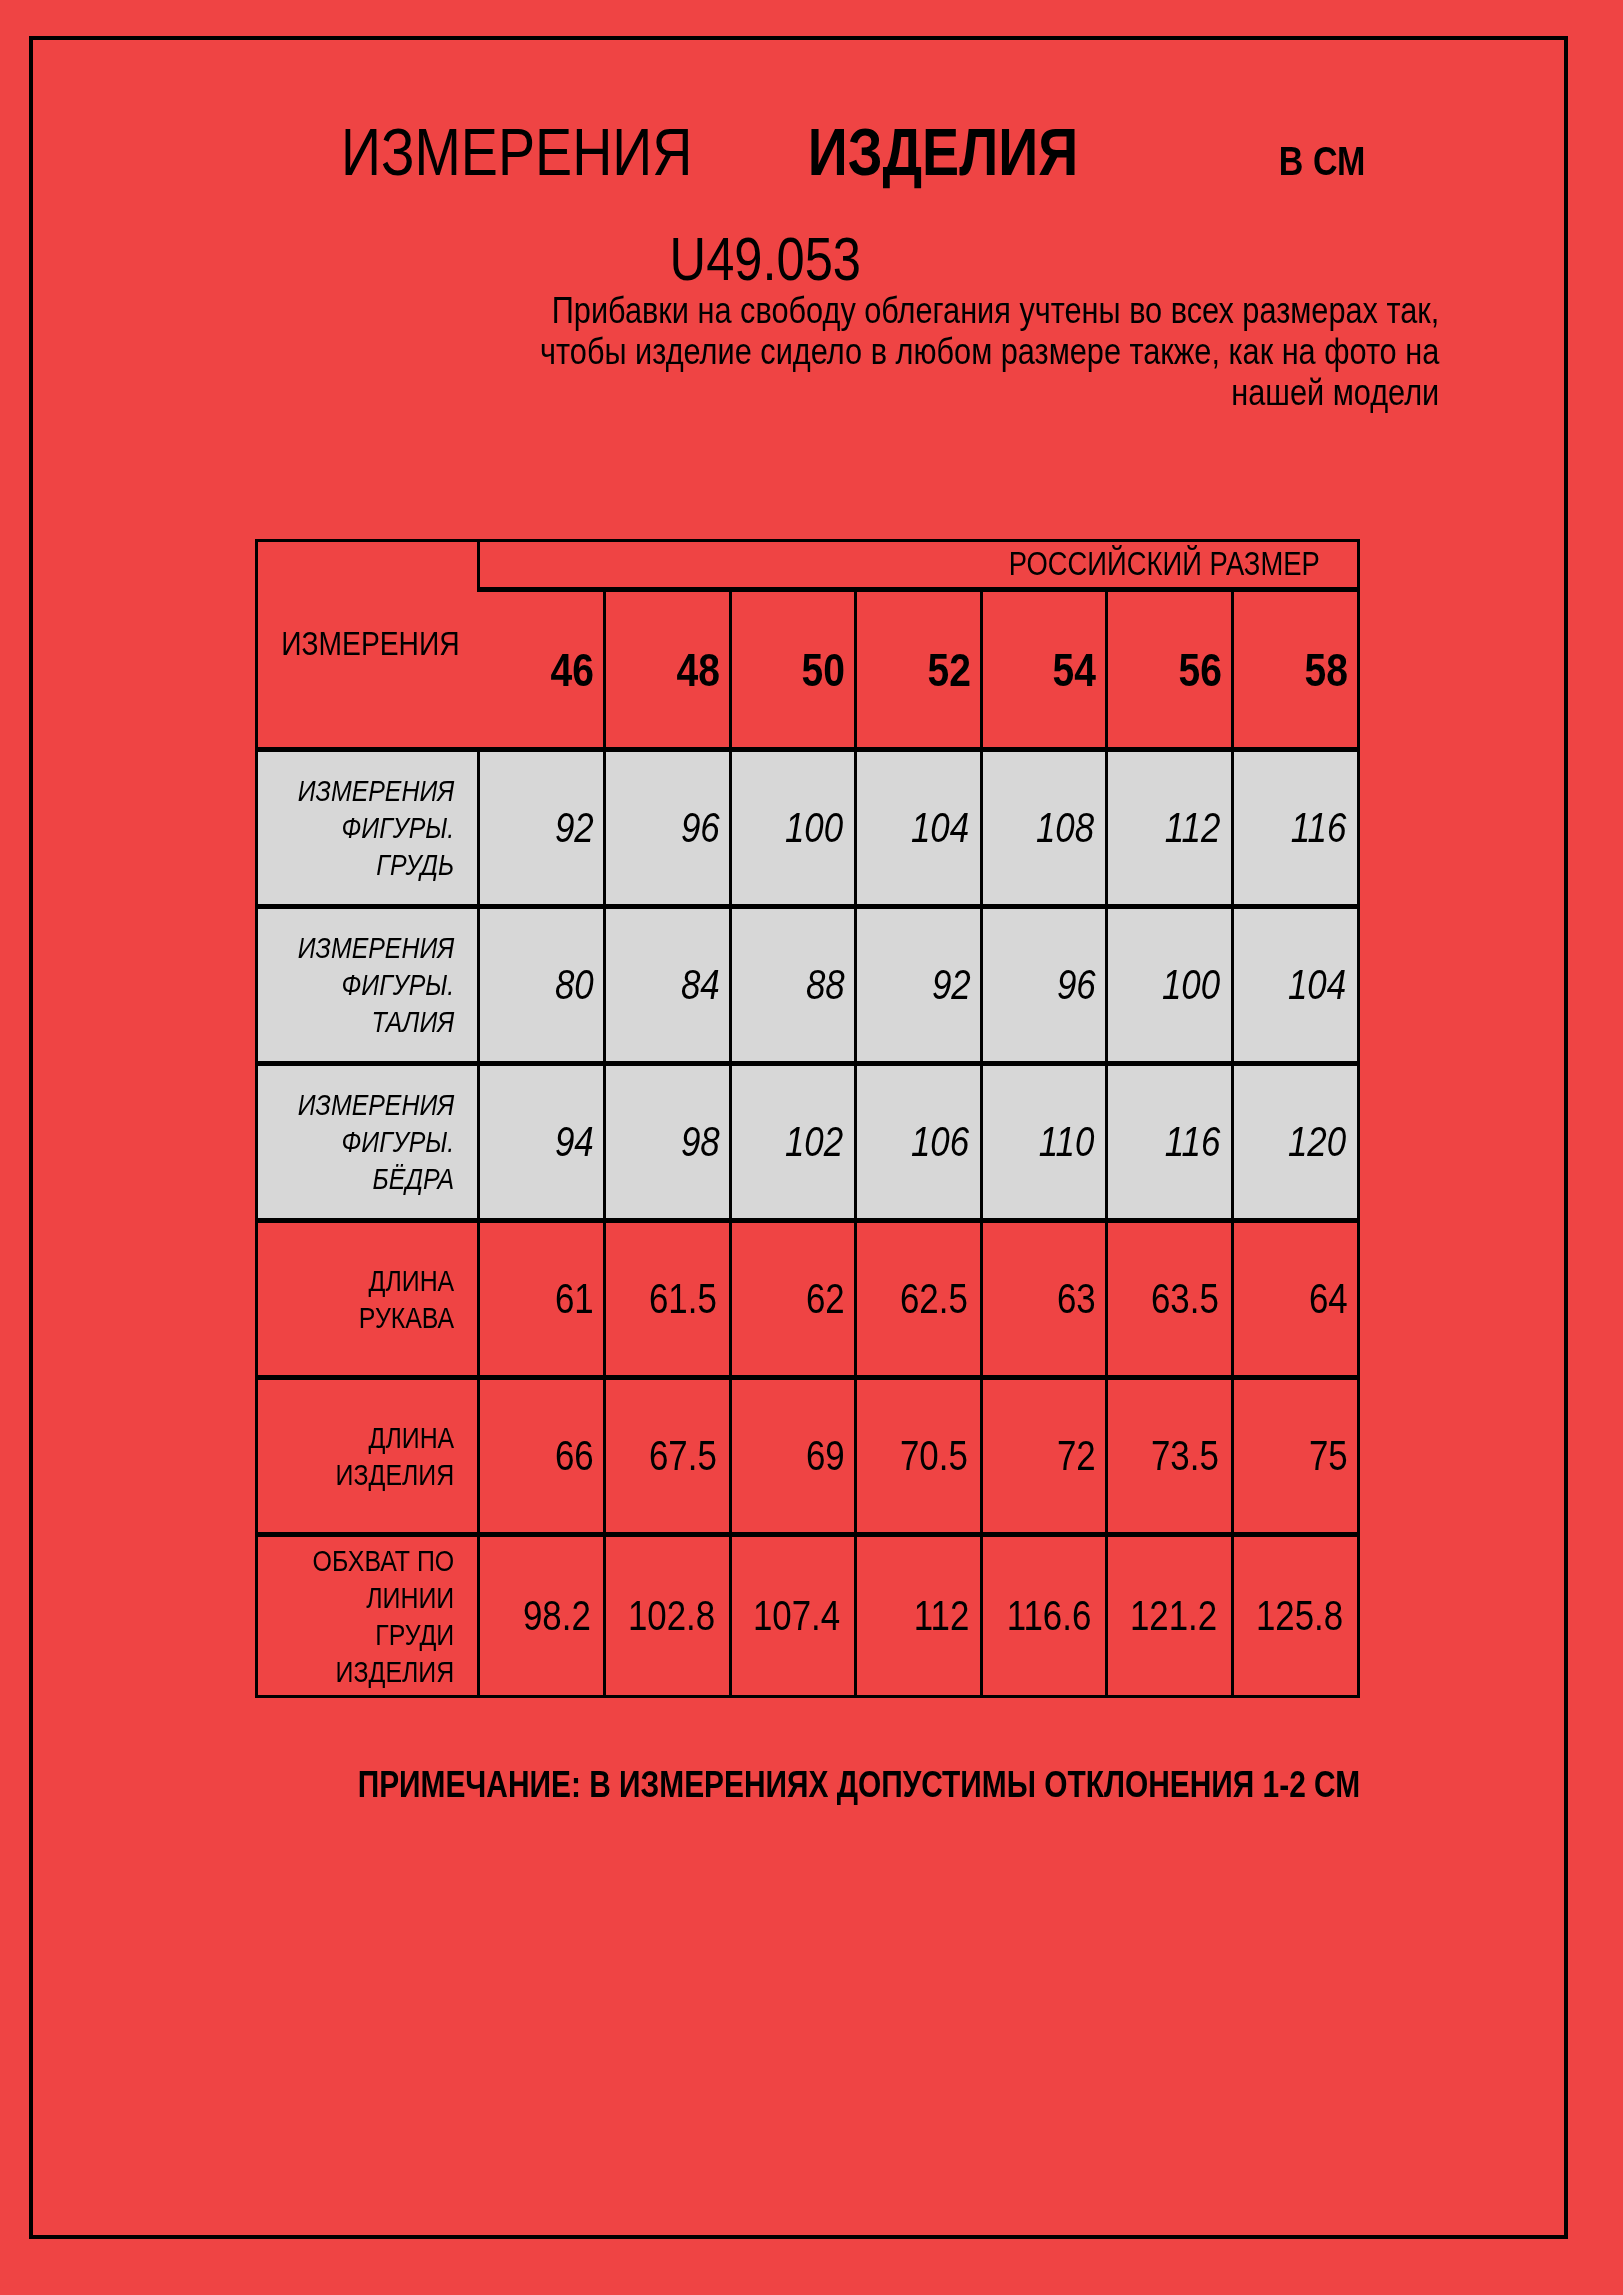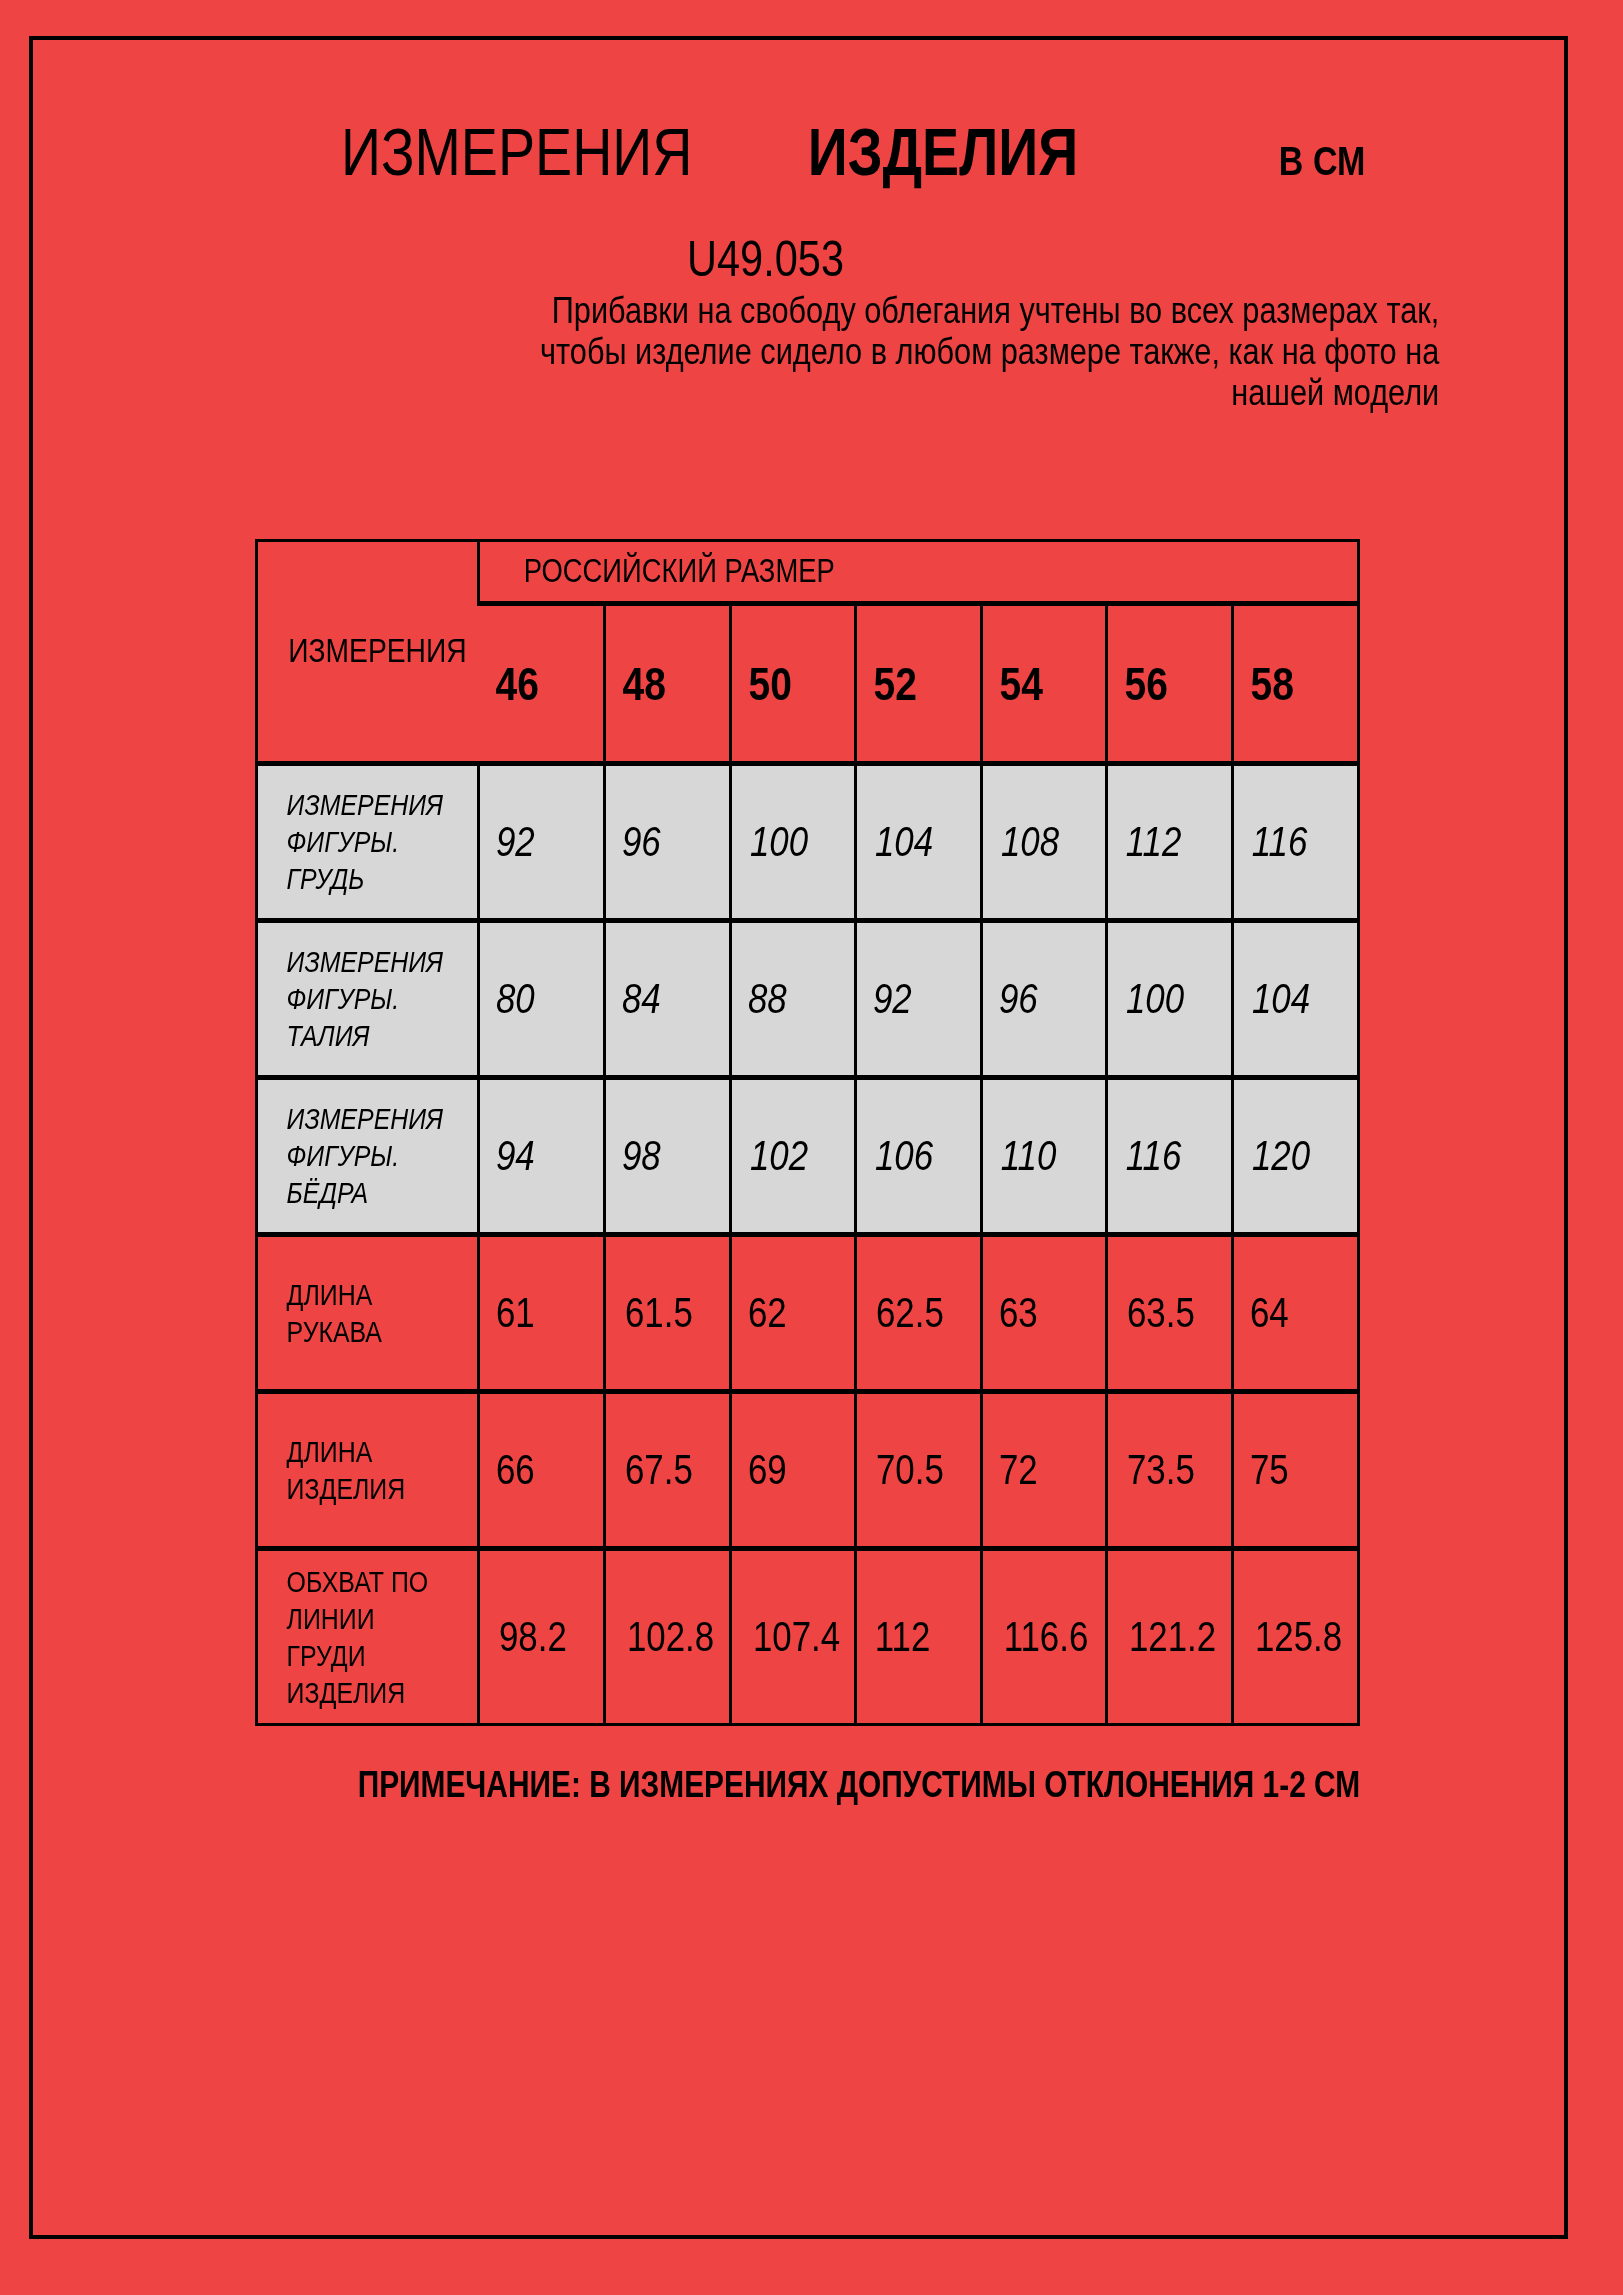--- a/index.html
+++ b/index.html
@@ -66,21 +66,21 @@
     font-weight: bold;
     margin-left: 164px;
   }
 
   .article-title {
     position: absolute;
     left: 0;
     top: 230px;
     width: 1531px;
     text-align: center;
-    font-size: 50px;
+    font-size: 61px;
     line-height: 58px;
   }
   .intro {
     position: absolute;
     left: 0;
     top: 290px;
     width: 1531px;
     text-align: right;
     font-size: 37px;
     line-height: 41px;
@@ -90,23 +90,23 @@
     position: absolute;
     left: 255px;
     top: 539px;
     width: 1101px;
     border-collapse: collapse;
     table-layout: fixed;
     border: 3.9px solid #000;
   }
   .size-table td {
     border-left: 3.3px solid #000;
-    text-align: left;
+    text-align: right;
     vertical-align: middle;
-    padding: 12px;
+    padding: 5px;
     overflow: hidden;
   }
   .size-table td:first-child { border-left: none; }
   tr.r-header { height: 37px; }
   tr.r-sizes  { height: 160px; }
   tr.data-row { height: 157px; }
   .r-sizes td { border-top: 5.9px solid #000; }
   .data-row td { border-top: 5.9px solid #000; }
   td.corner-cell { border-top: none; }
   .head-text {

